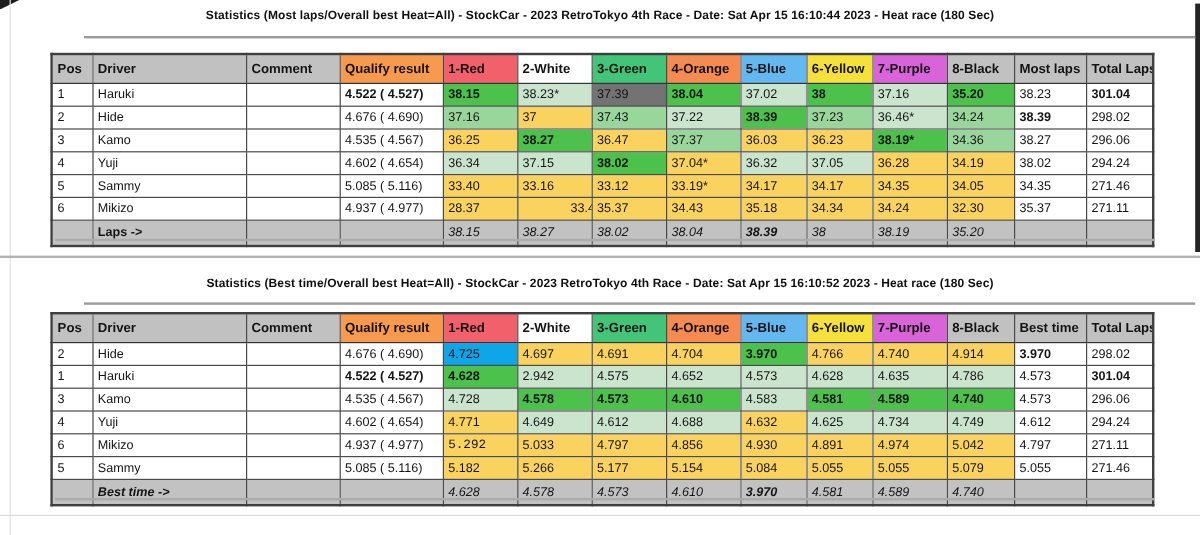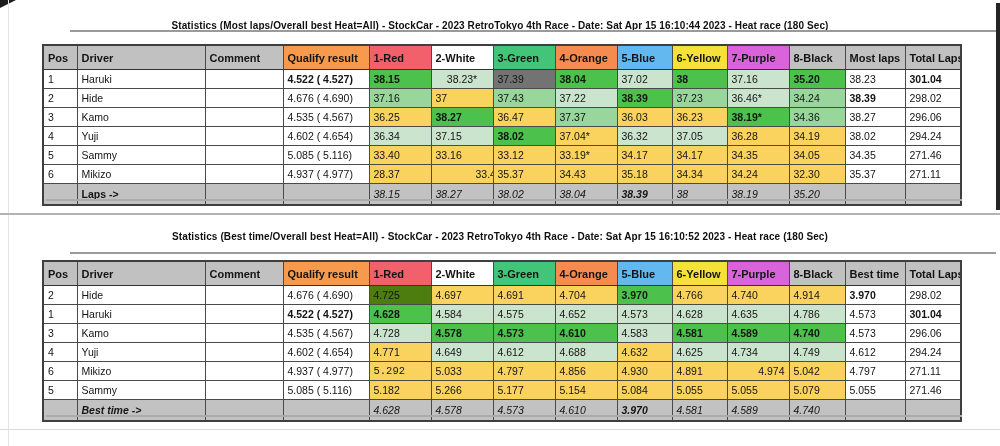--- a/index.html
+++ b/index.html
@@ -4,21 +4,21 @@
 <style>
   html,body{margin:0;padding:0}
   body{
     width:1000px;height:446px;position:relative;overflow:hidden;
     background:#ffffff;font-family:"Liberation Sans",sans-serif;
   }
   .page-title{
     position:absolute;left:0;width:1000px;text-align:center;
     font-size:10px;font-weight:bold;color:#101010;letter-spacing:.1px;
   }
-  .title-1{top:20px}
+  .title-1{top:8px}
   .title-2{top:231px}
   .tbl-wrap{position:absolute;left:42px}
   .wrap-1{top:44px}
   .wrap-2{top:260px}
   table{
     border-collapse:collapse;table-layout:fixed;width:918px;
     border:2px solid #3f3f3f;background:#ffffff;
   }
   th,td{
     border:1px solid #4a4a4a;font-size:10.5px;padding:0 4px;
@@ -90,21 +90,21 @@
           <th style="background: rgb(193, 193, 193);">Total Laps</th>
         </tr>
       </thead>
       <tbody>
         <tr>
           <td style="background: rgb(255, 255, 255);">1</td>
           <td style="background: rgb(255, 255, 255);">Haruki</td>
           <td style="background: rgb(255, 255, 255);"></td>
           <td class="b" style="background: rgb(255, 255, 255);">4.522 ( 4.527)</td>
           <td class="b" style="background: rgb(76, 194, 76);">38.15</td>
-          <td style="background: rgb(203, 228, 205); text-align: center;">38.23*</td>
+          <td style="background: rgb(203, 228, 205);">38.23*</td>
           <td style="background: #737373;">37.39</td>
           <td class="b" style="background: rgb(76, 194, 76);">38.04</td>
           <td style="background: rgb(203, 228, 205);">37.02</td>
           <td class="b" style="background: rgb(76, 194, 76);">38</td>
           <td style="background: rgb(203, 228, 205);">37.16</td>
           <td class="b" style="background: rgb(76, 194, 76);">35.20</td>
           <td style="background: rgb(255, 255, 255);">38.23</td>
           <td class="b" style="background: rgb(255, 255, 255);">301.04</td>
         </tr>
         <tr>
@@ -249,38 +249,38 @@
           <th style="background: rgb(193, 193, 193);">Best time</th>
           <th style="background: rgb(193, 193, 193);">Total Laps</th>
         </tr>
       </thead>
       <tbody>
         <tr>
           <td style="background: rgb(255, 255, 255);">2</td>
           <td style="background: rgb(255, 255, 255);">Hide</td>
           <td style="background: rgb(255, 255, 255);"></td>
           <td style="background: rgb(255, 255, 255);">4.676 ( 4.690)</td>
-          <td style="background: #4d7c0f;">4.725</td>
+          <td style="background: #0ea5e9;">4.725</td>
           <td style="background: rgb(250, 211, 95);">4.697</td>
           <td style="background: rgb(250, 211, 95);">4.691</td>
           <td style="background: rgb(250, 211, 95);">4.704</td>
           <td class="b" style="background: rgb(76, 194, 76);">3.970</td>
           <td style="background: rgb(250, 211, 95);">4.766</td>
           <td style="background: rgb(250, 211, 95);">4.740</td>
           <td style="background: rgb(250, 211, 95);">4.914</td>
           <td class="b" style="background: rgb(255, 255, 255);">3.970</td>
           <td style="background: rgb(255, 255, 255);">298.02</td>
         </tr>
         <tr>
           <td style="background: rgb(255, 255, 255);">1</td>
           <td style="background: rgb(255, 255, 255);">Haruki</td>
           <td style="background: rgb(255, 255, 255);"></td>
           <td class="b" style="background: rgb(255, 255, 255);">4.522 ( 4.527)</td>
           <td class="b" style="background: rgb(76, 194, 76);">4.628</td>
-          <td style="background: rgb(203, 228, 205);">4.584</td>
+          <td style="background: rgb(203, 228, 205);">2.942</td>
           <td style="background: rgb(203, 228, 205);">4.575</td>
           <td style="background: rgb(203, 228, 205);">4.652</td>
           <td style="background: rgb(203, 228, 205);">4.573</td>
           <td style="background: rgb(203, 228, 205);">4.628</td>
           <td style="background: rgb(203, 228, 205);">4.635</td>
           <td style="background: rgb(203, 228, 205);">4.786</td>
           <td style="background: rgb(255, 255, 255);">4.573</td>
           <td class="b" style="background: rgb(255, 255, 255);">301.04</td>
         </tr>
         <tr>
@@ -319,21 +319,21 @@
           <td style="background: rgb(255, 255, 255);">6</td>
           <td style="background: rgb(255, 255, 255);">Mikizo</td>
           <td style="background: rgb(255, 255, 255);"></td>
           <td style="background: rgb(255, 255, 255);">4.937 ( 4.977)</td>
           <td style="background: rgb(250, 211, 95); font-family: Liberation Mono, monospace;">5.292</td>
           <td style="background: rgb(250, 211, 95);">5.033</td>
           <td style="background: rgb(250, 211, 95);">4.797</td>
           <td style="background: rgb(250, 211, 95);">4.856</td>
           <td style="background: rgb(250, 211, 95);">4.930</td>
           <td style="background: rgb(250, 211, 95);">4.891</td>
-          <td style="background: rgb(250, 211, 95); text-align: right;">4.974</td>
+          <td style="background: rgb(250, 211, 95);">4.974</td>
           <td style="background: rgb(250, 211, 95);">5.042</td>
           <td style="background: rgb(255, 255, 255);">4.797</td>
           <td style="background: rgb(255, 255, 255);">271.11</td>
         </tr>
         <tr>
           <td style="background: rgb(255, 255, 255);">5</td>
           <td style="background: rgb(255, 255, 255);">Sammy</td>
           <td style="background: rgb(255, 255, 255);"></td>
           <td style="background: rgb(255, 255, 255);">5.085 ( 5.116)</td>
           <td style="background: rgb(250, 211, 95);">5.182</td>

